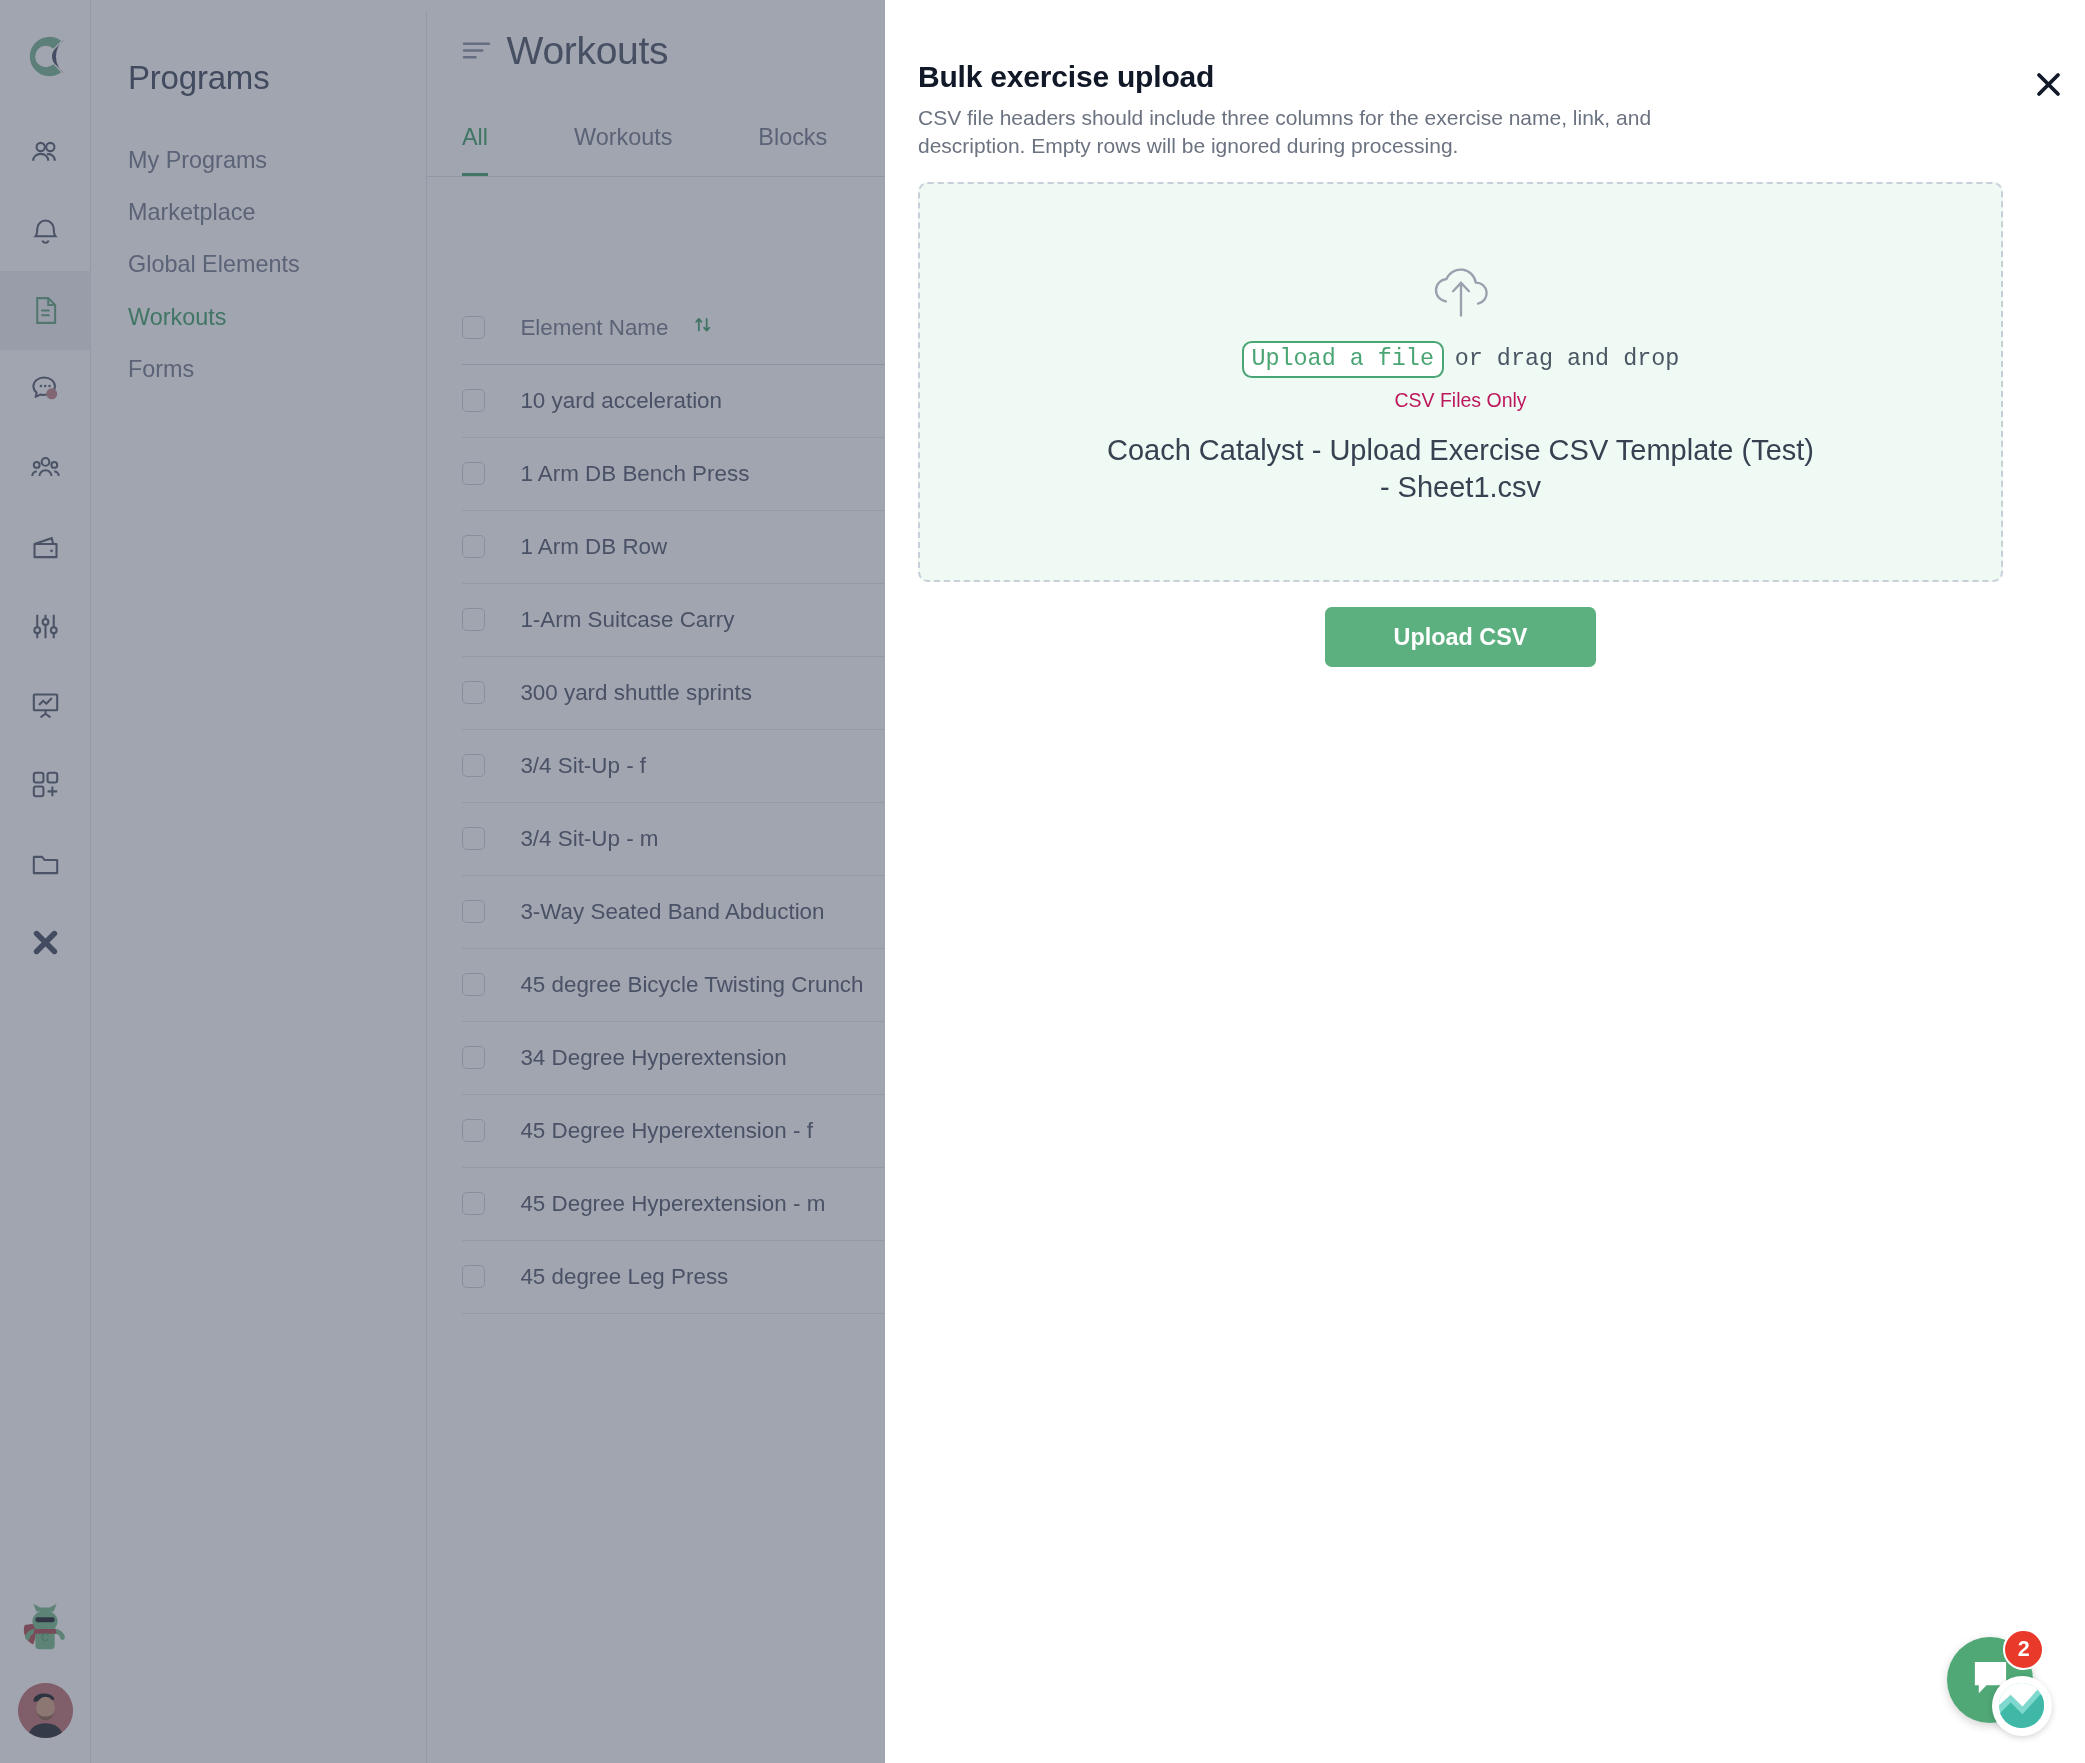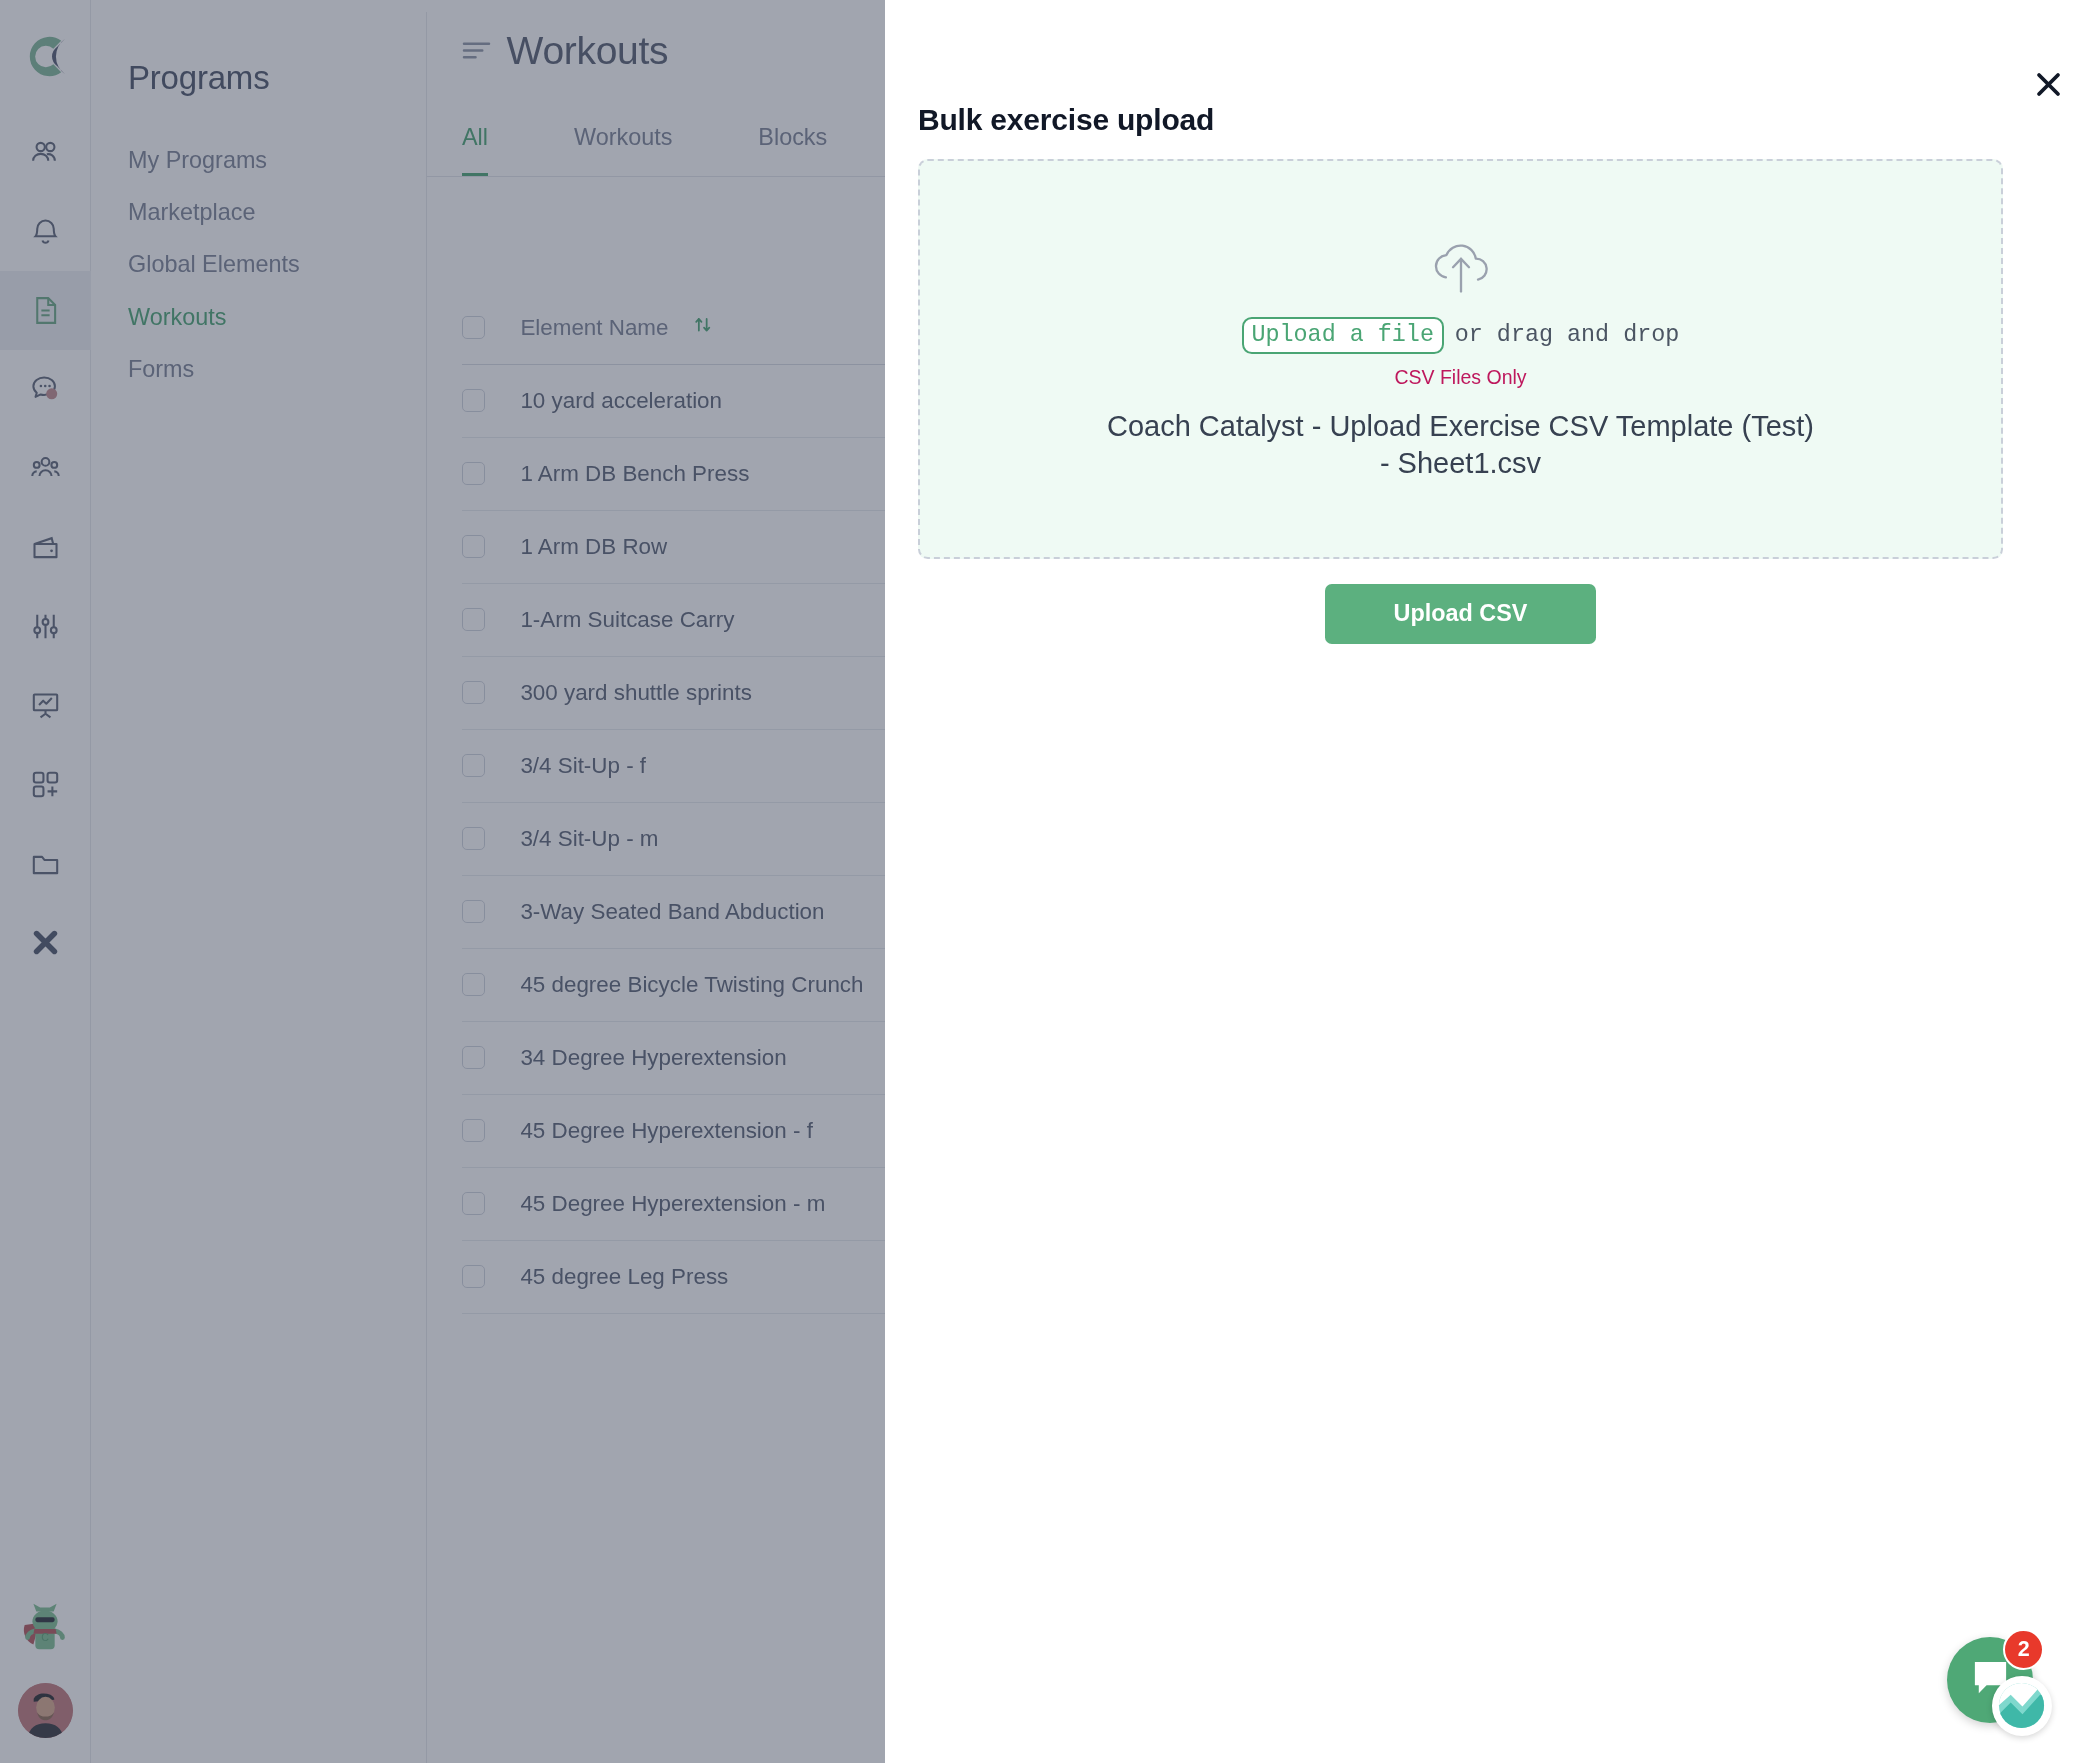--- a/index.html
+++ b/index.html
@@ -122,21 +122,20 @@
   .modal {
     position: absolute; right: 0; top: 0;
     width: 1200px; height: 1763px;
     background: #ffffff;
   }
   .modal-inner { position: relative; padding: 60px 82px 0 33px; }
   .modal-title {
     font-size: 30px; color: #111827; font-weight: 700;
     letter-spacing: -0.2px;
     margin-left: 0;
-    margin-top: 43px;
   }
   .modal-sub {
     margin-top: 9.8px;
     font-size: 21px; line-height: 1.36; color: #6b7280;
     max-width: 763px;
   }
   .close-btn {
     position: absolute; top: 59px; right: 9.8px;
     width: 53px; height: 53px;
     display: flex; align-items: center; justify-content: center;
@@ -481,20 +480,21 @@
     <div class="modal-inner">
       <button class="close-btn">
         <span>
           <svg width="35" height="35" viewBox="0 0 24 24" fill="none" stroke="#111827" stroke-width="2.6" stroke-linecap="round">
             <path d="M5.5 5.5l13 13M18.5 5.5l-13 13"></path>
           </svg>
         </span>
       </button>
 
       <h2 class="modal-title">Bulk exercise upload</h2>
+      <p class="modal-sub">CSV file headers should include three columns for the exercise name, link, and description. Empty rows will be ignored during processing.</p>
 
       <div class="dropzone">
         <span class="cloud-icon">
           <svg width="80" height="72" viewBox="0 0 82 74" fill="none" stroke="#9aa1ae" stroke-width="2.4" stroke-linecap="round" stroke-linejoin="round">
             <path d="M25.5 43.5A11.5 11.5 0 0126 20.6a15.8 15.8 0 0130.2 3.6 10.9 10.9 0 012.3 21.6"></path>
             <path d="M41 58V25.5"></path>
             <path d="M41 24.5l-8.2 8.6M41 24.5l8.2 8.6"></path>
           </svg>
         </span>
 

